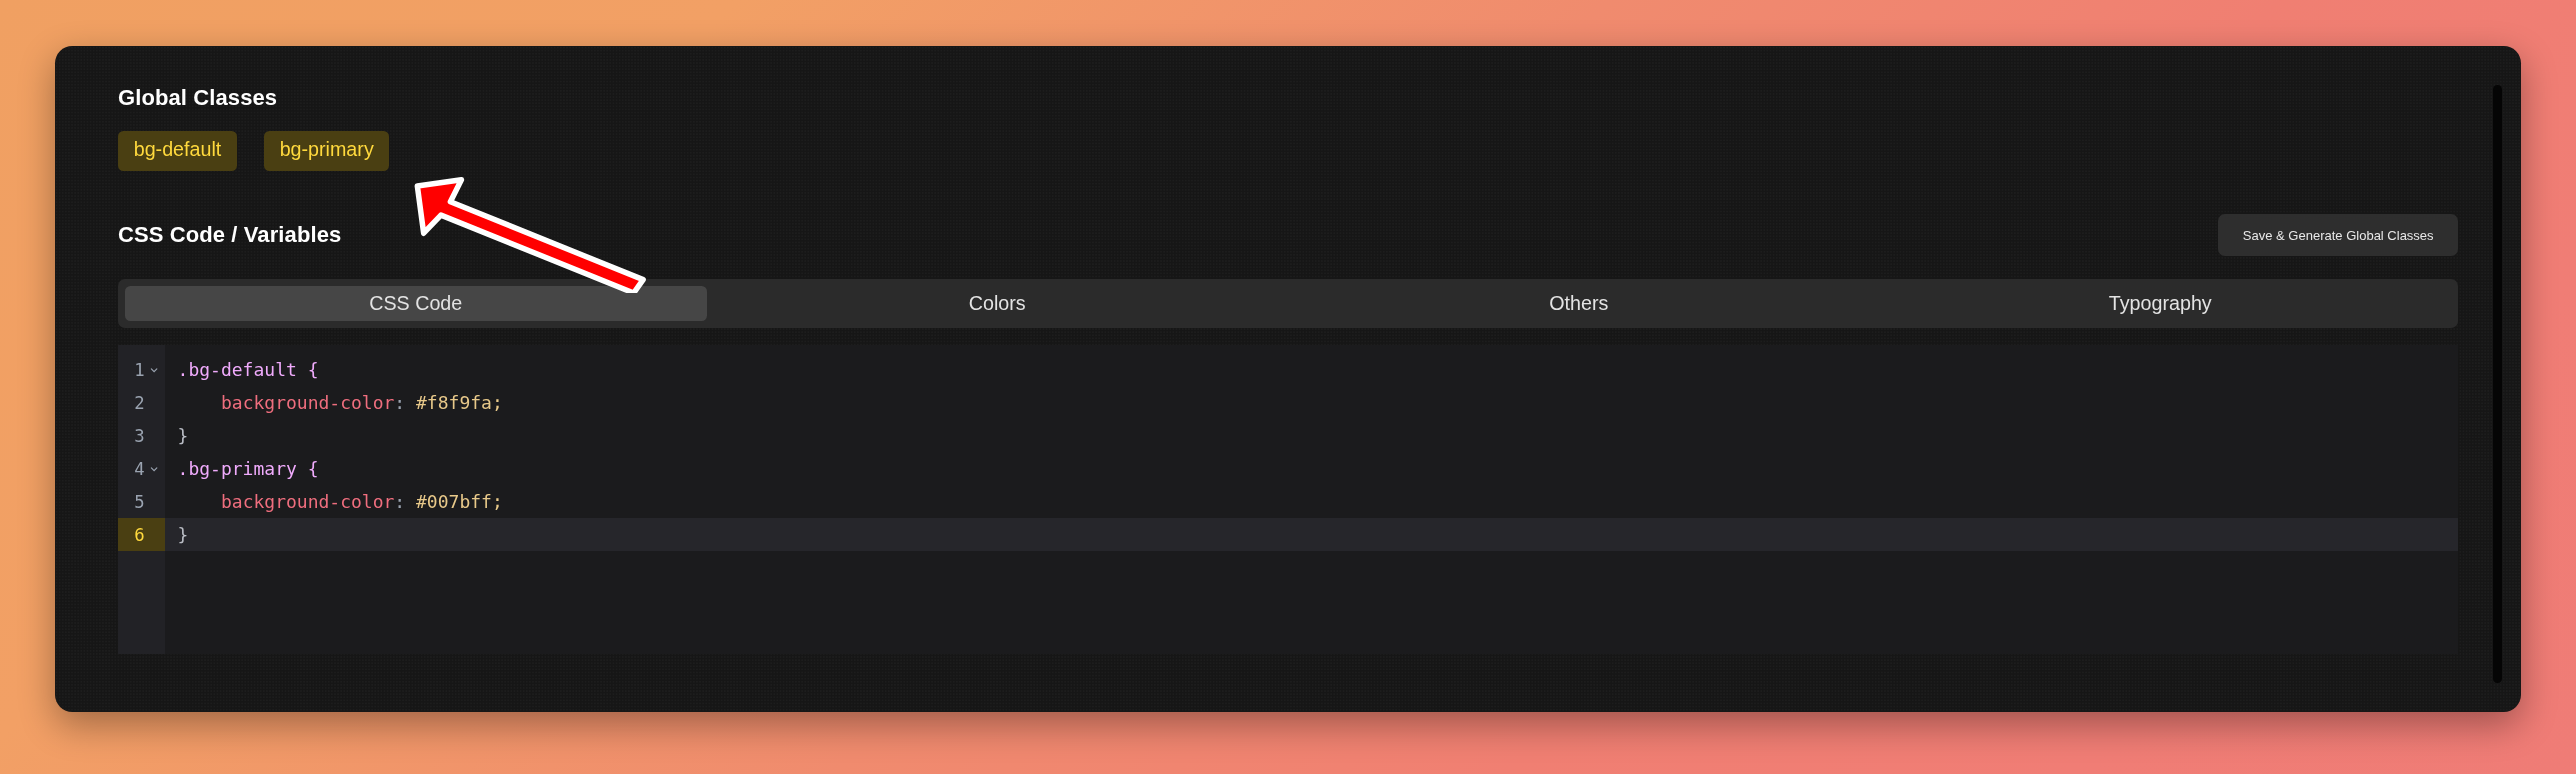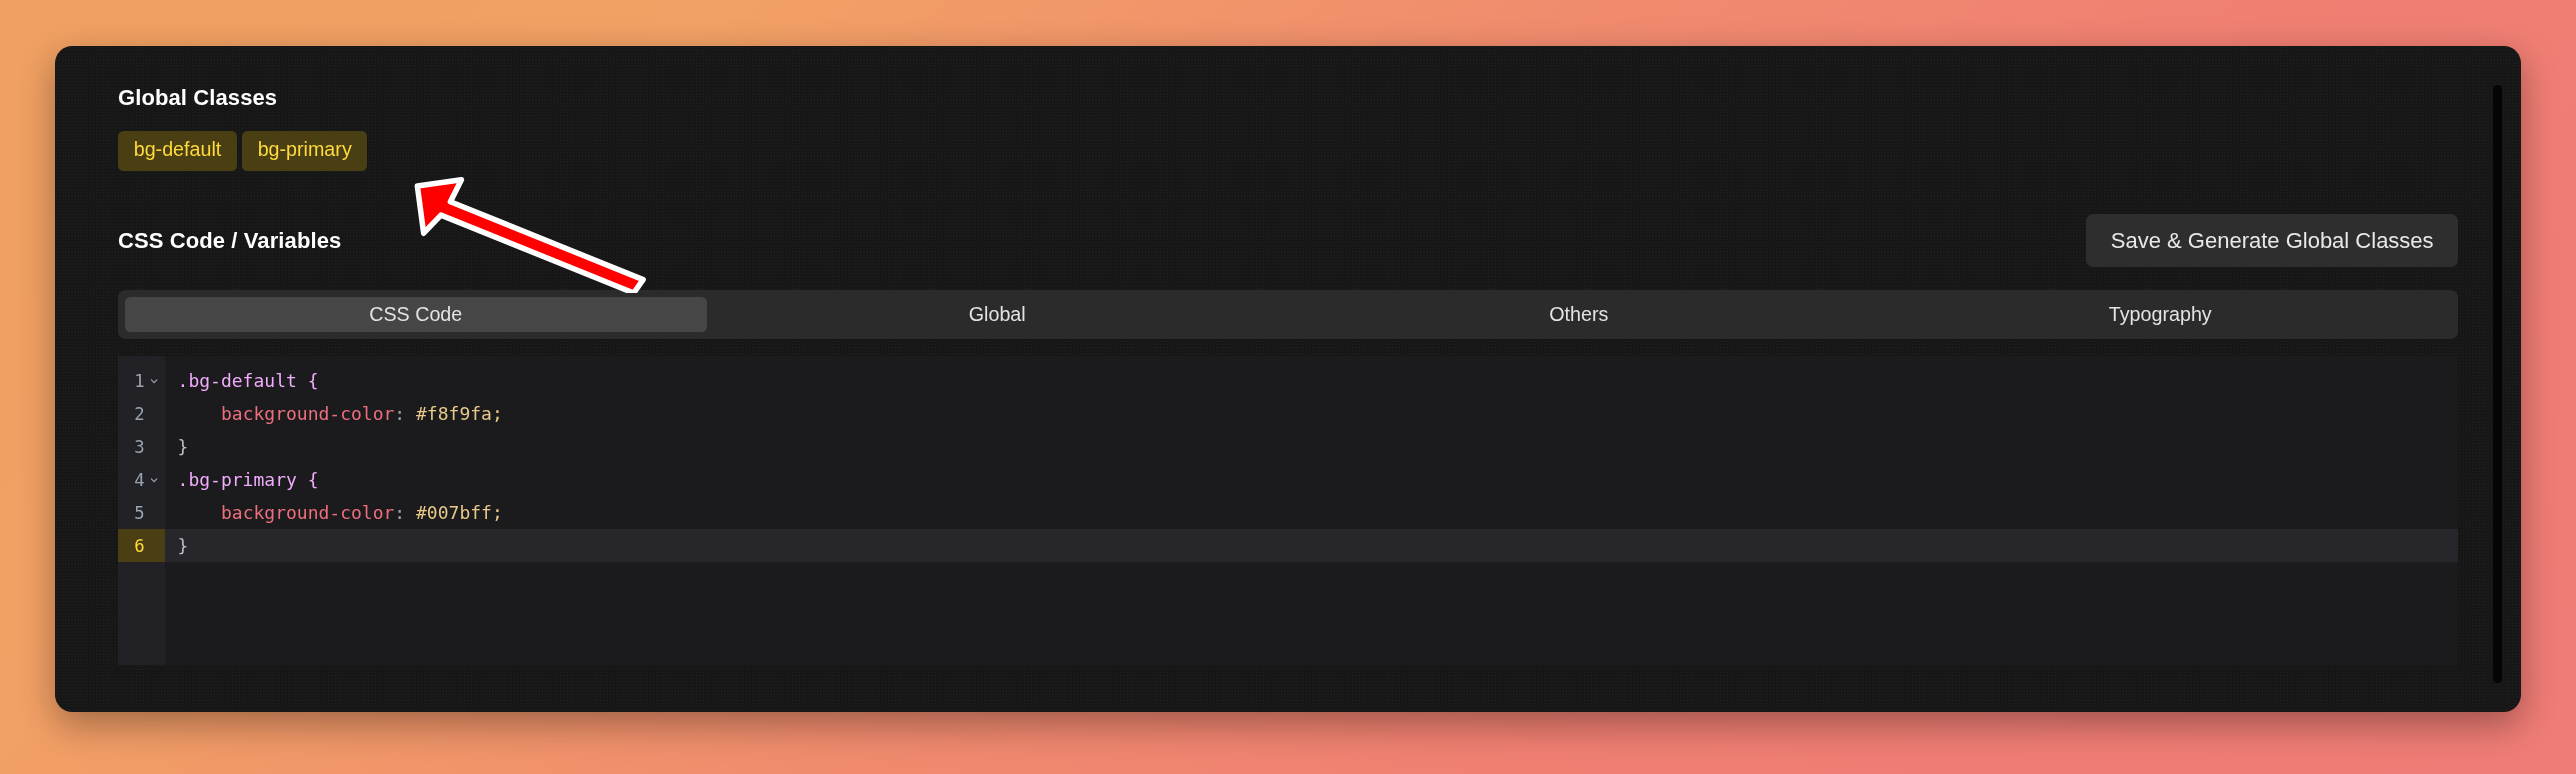--- a/index.html
+++ b/index.html
@@ -50,21 +50,21 @@
     color: #ffffff;
     font-size: 22px;
     font-weight: bold;
     letter-spacing: 0.1px;
   }
 
   #global-classes-block { margin-top: 9.4px; }
 
   #class-chip-row {
     display: flex;
-    gap: 5px;
+    gap: 27px;
     margin-top: 19.7px;
     text-align: right;
   }
 
   .class-chip {
     background: #4a3f12;
     color: #ffd93d;
     font-size: 19.7px;
     padding: 9.4px 15.7px 11px 15.7px;
     border-radius: 5.5px;
@@ -78,21 +78,21 @@
     display: flex;
     align-items: center;
     justify-content: space-between;
     margin-top: 43px;
     gap: 40px;
   }
 
   #save-generate-button {
     background: #2e2e2e;
     color: #e8e8e8;
-    font-size: 22px;
+    font-size: 13px;
     padding: 13.4px 24.4px;
     border-radius: 7px;
     border: none;
     font-family: "Liberation Sans", sans-serif;
     cursor: pointer;
     white-space: nowrap;
   }
 
   
   #tab-bar {
@@ -232,21 +232,21 @@
     </div>
 
     <div id="cssvars-header-row">
       <div class="section-heading">CSS Code / Variables</div>
 
       <button id="save-generate-button">Save &amp; Generate Global Classes</button>
     </div>
 
     <div id="tab-bar">
       <div class="tab-item active">CSS Code</div>
-      <div class="tab-item">Global</div>
+      <div class="tab-item">Colors</div>
       <div class="tab-item">Others</div>
       <div class="tab-item">Typography</div>
     </div>
 
     <div id="code-editor">
 
       <div id="gutter">
 
         <div class="gutter-row">
           <span>1</span>

